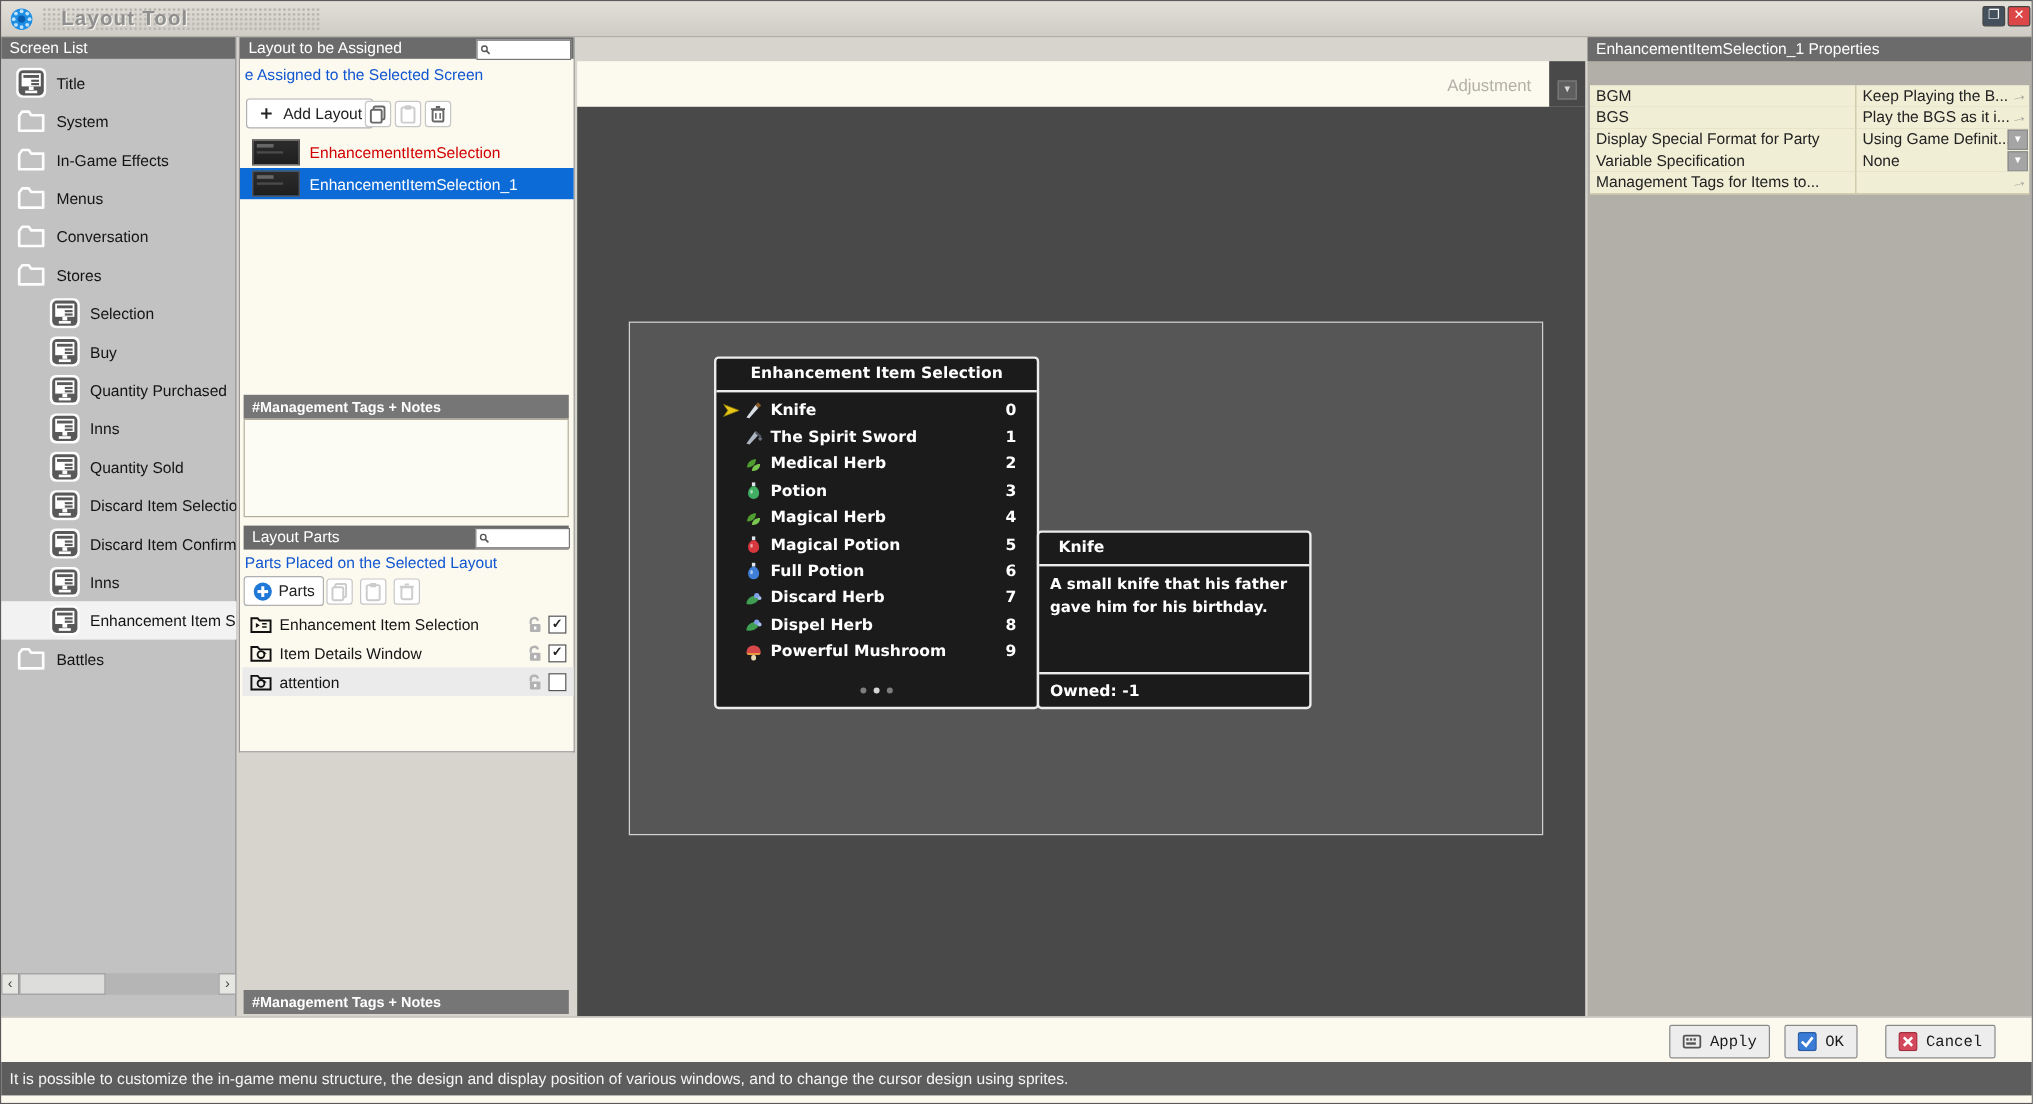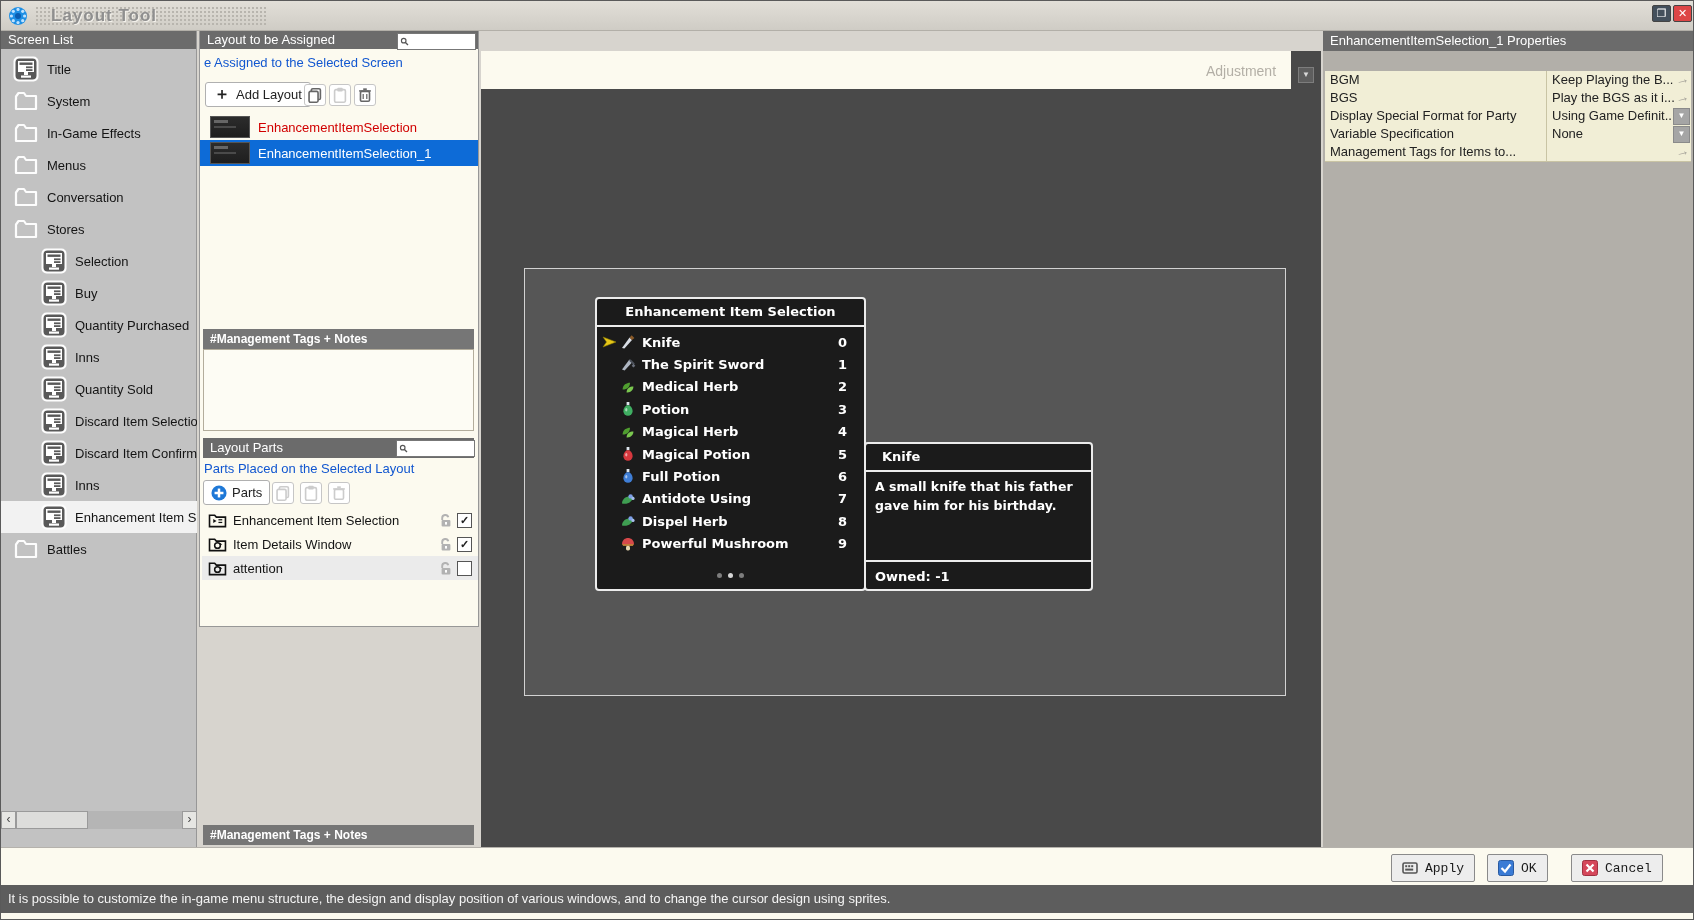--- a/index.html
+++ b/index.html
@@ -579,21 +579,21 @@
               <span class="g-name">Full Potion</span>
               <span class="g-num">6</span>
             </div>
             <div class="g-item" style="top: 188.8px;">
               <span class="g-cursor"></span>
               <span class="g-ic"><svg viewBox="0 0 16 16">
                   <path d="M2 12.4 C2 7 7.4 4.4 13.4 5.4 C12.4 10.6 8 13.6 2 12.4 Z" fill="#3f9e52"></path>
                   <circle cx="10.6" cy="5.4" r="2.2" fill="#7f9fe8"></circle>
                   <circle cx="13" cy="7.4" r="1.6" fill="#a9bff0"></circle>
                 </svg></span>
-              <span class="g-name">Antidote Using</span>
+              <span class="g-name">Discard Herb</span>
               <span class="g-num">7</span>
             </div>
             <div class="g-item" style="top: 211.2px;">
               <span class="g-cursor"></span>
               <span class="g-ic"><svg viewBox="0 0 16 16">
                   <path d="M2 12.4 C2 7 7.4 4.4 13.4 5.4 C12.4 10.6 8 13.6 2 12.4 Z" fill="#3f9e52"></path>
                   <circle cx="10.6" cy="5.4" r="2.2" fill="#7f9fe8"></circle>
                   <circle cx="13" cy="7.4" r="1.6" fill="#a9bff0"></circle>
                 </svg></span>
               <span class="g-name">Dispel Herb</span>

